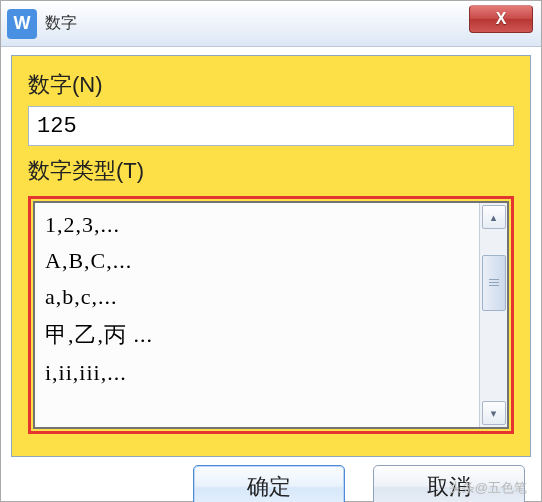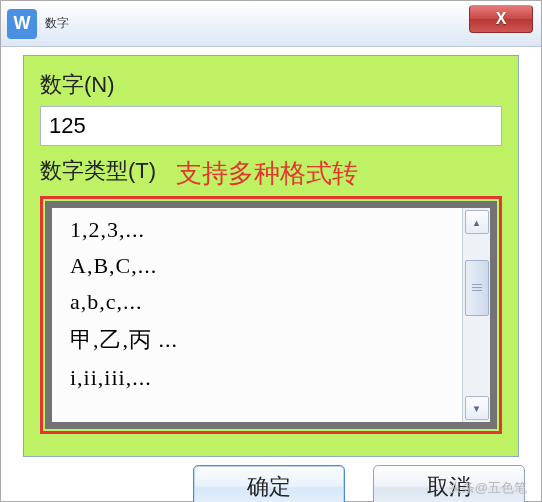--- a/index.html
+++ b/index.html
@@ -33,21 +33,21 @@
     display: flex;
     align-items: center;
     justify-content: center;
     color: #fff;
     font-weight: bold;
     font-size: 18px;
     margin-right: 8px;
     font-family: Arial, sans-serif;
   }
   .title-text {
-    font-size: 12px;
+    font-size: 16px;
     color: #333;
   }
   .close-btn {
     position: absolute;
     right: 8px;
     top: 4px;
     width: 64px;
     height: 28px;
     background: linear-gradient(to bottom, #e57a78 0%, #c84b49 48%, #b83734 52%, #cf5653 100%);
     border: 1px solid #8a2c2a;
@@ -57,36 +57,36 @@
     font-size: 16px;
     font-weight: bold;
     display: flex;
     align-items: center;
     justify-content: center;
     text-shadow: 0 1px 1px rgba(0,0,0,.4);
     cursor: pointer;
   }
   .content {
     padding: 14px 16px 10px 16px;
-    background: #bef264;
+    background: #fde047;
     border: 1px solid #8fa7c4;
-    margin: 8px 22px;
+    margin: 8px 10px;
   }
   .field-label {
     font-size: 22px;
     color: #222;
     margin-bottom: 6px;
   }
   .text-input {
     width: 100%;
     height: 40px;
     border: 1px solid #a9b8cb;
     padding: 4px 8px;
     font-size: 22px;
-    font-family: Liberation Sans, sans-serif;
+    font-family: Liberation Mono, monospace;
     outline: none;
     margin-bottom: 10px;
   }
   .type-row {
     display: flex;
     align-items: flex-start;
     gap: 20px;
   }
   .annotation {
     color: #e53530;
@@ -95,24 +95,23 @@
   }
   .list-wrap {
     border: 3px solid #e53530;
     margin: 4px 0 12px 0;
     position: relative;
     height: 238px;
   }
   .list-inner {
     position: absolute;
     inset: 2px;
-    border: 7px solid #737373;
+    border: 2px solid #737373;
     background: #fcfcfc;
     display: flex;
-    padding-left: 8px;
   }
   .list-items {
     flex: 1;
     overflow: hidden;
     padding: 4px 0;
   }
   .list-item {
     font-family: "SimSun", serif;
     font-size: 22px;
     padding: 5px 10px;
@@ -207,21 +206,20 @@
       <span>X</span>
     </div>
   </div>
 
   <div class="content">
     <div class="field-label">数字(N)</div>
     <input class="text-input" type="text" value="125" style="">
 
     <div class="type-row">
       <div class="field-label">数字类型(T)</div>
-      <div class="annotation">支持多种格式转</div>
     </div>
 
     <div class="list-wrap">
       <div class="list-inner">
         <div class="list-items">
           <div class="list-item">1,2,3,...</div>
           <div class="list-item">A,B,C,...</div>
           <div class="list-item">a,b,c,...</div>
           <div class="list-item">甲,乙,丙 ...</div>
           <div class="list-item">i,ii,iii,...</div>

